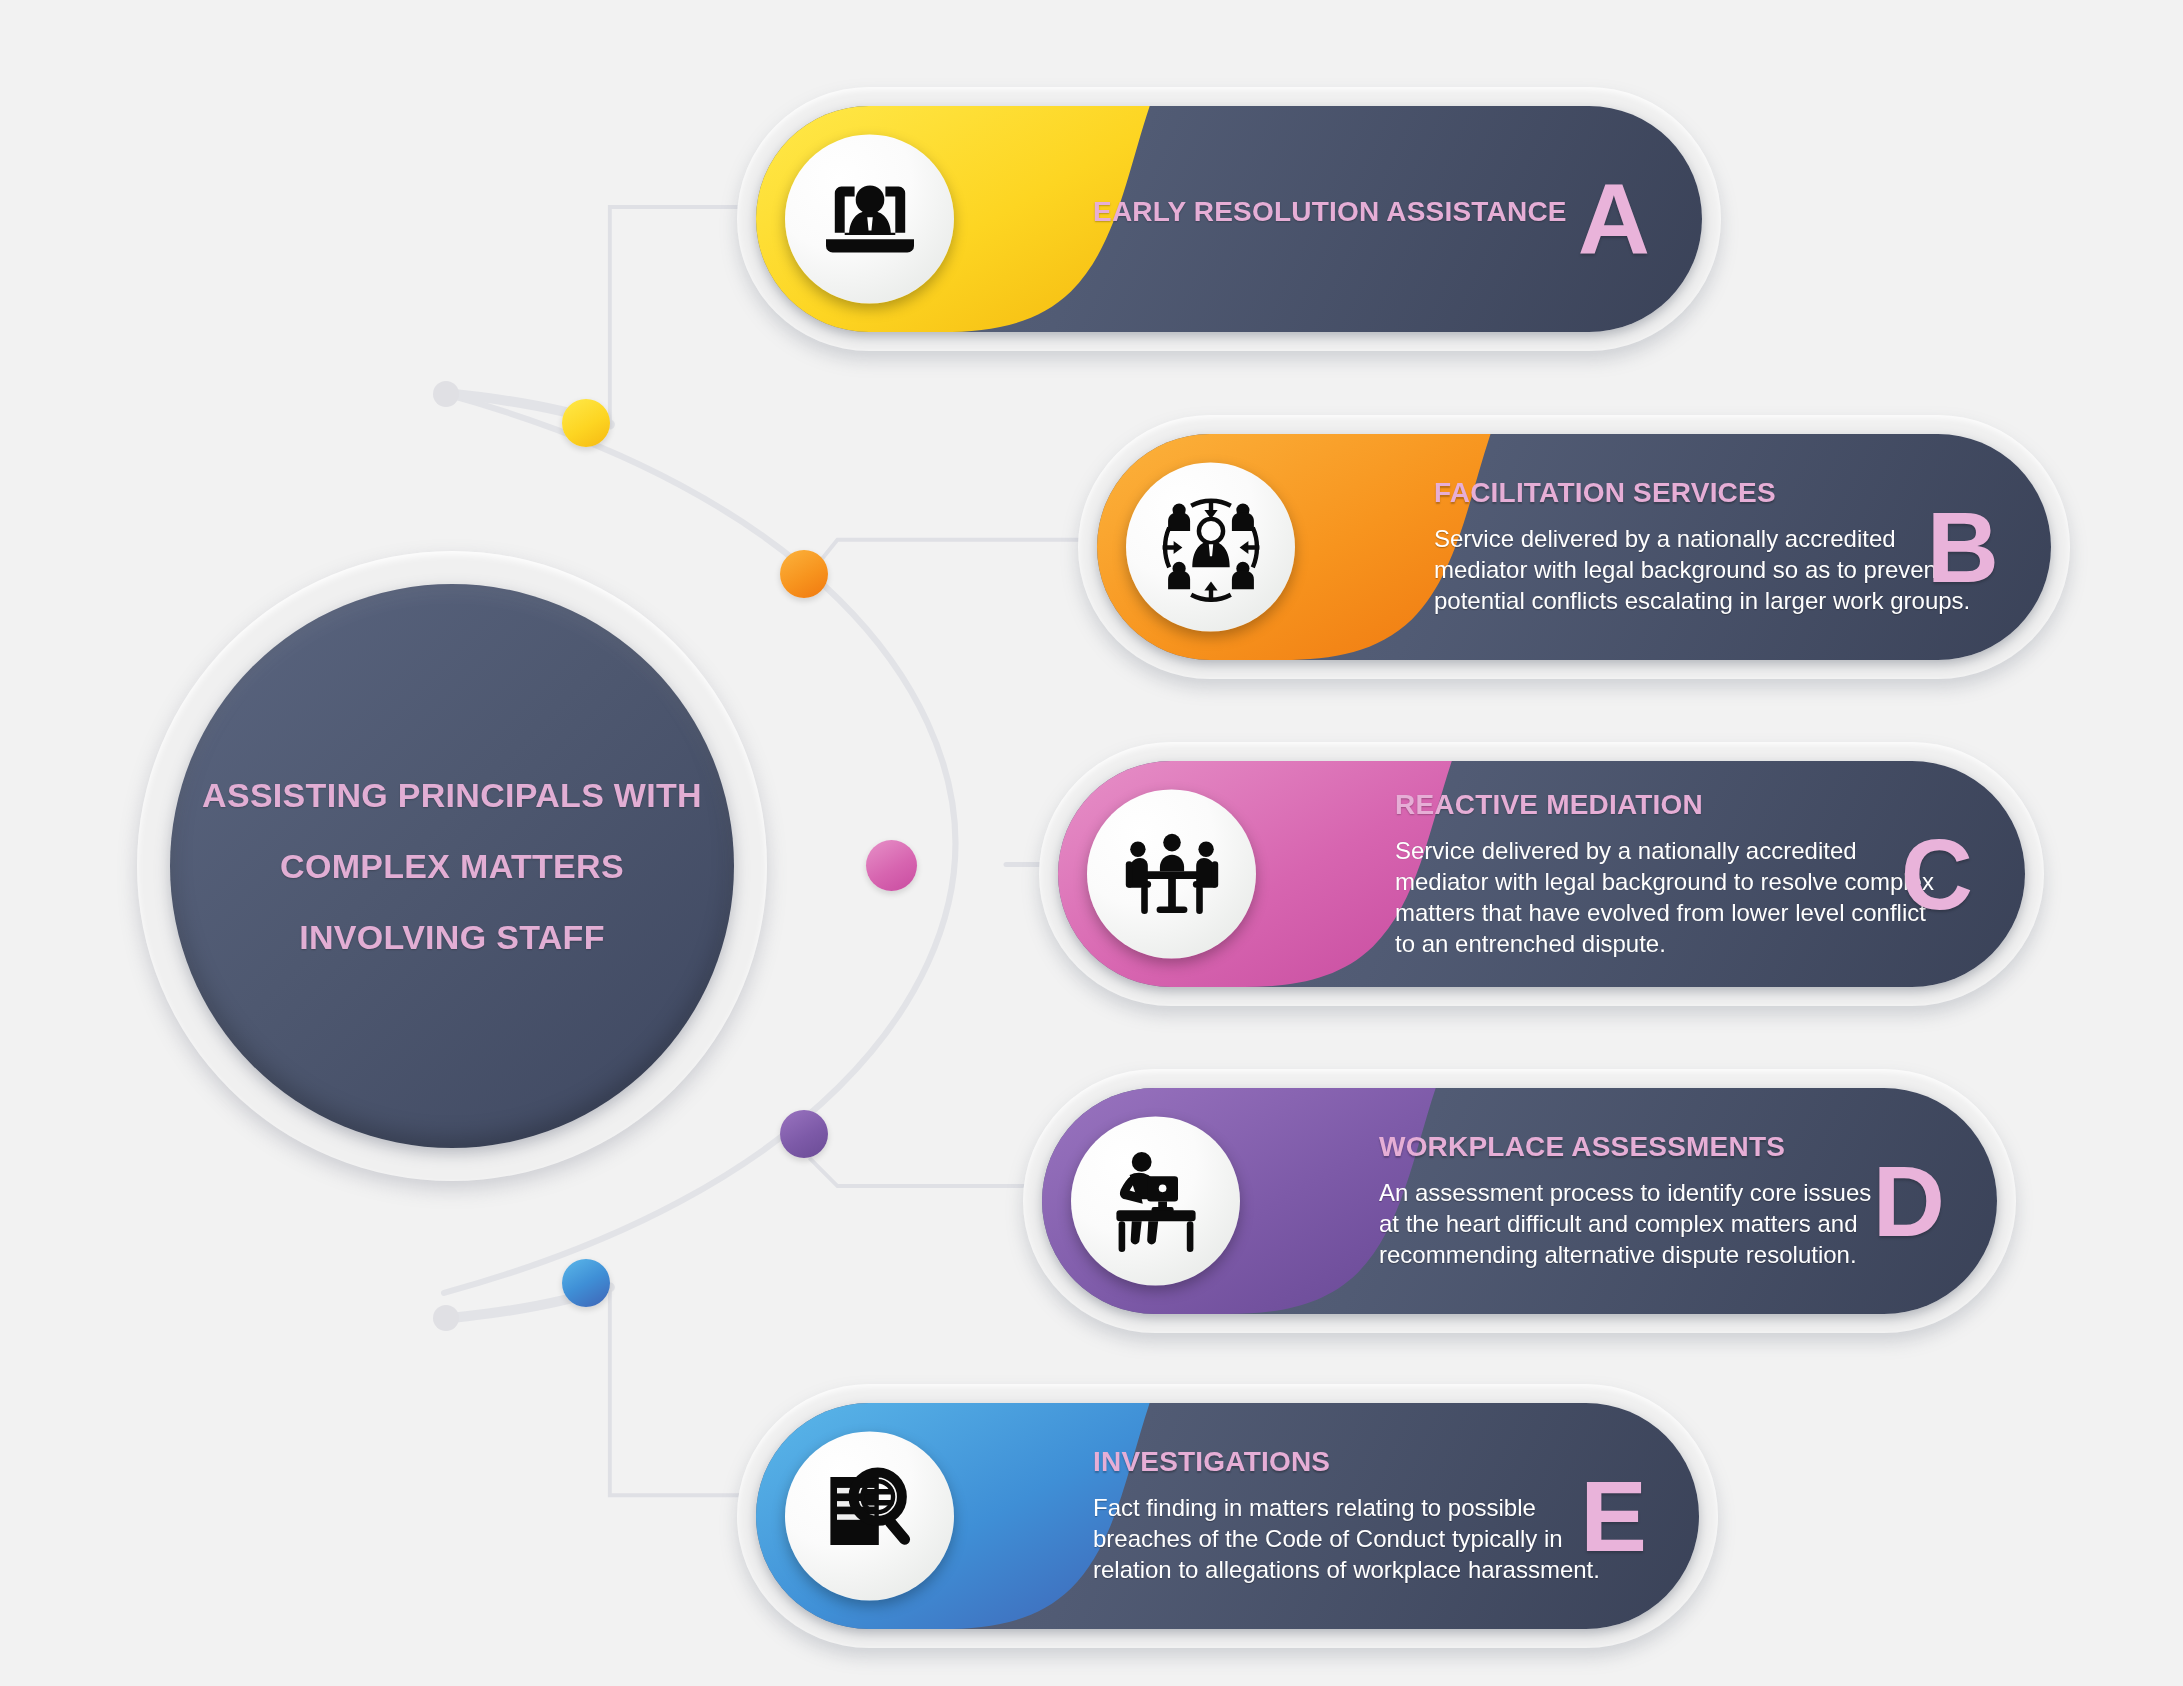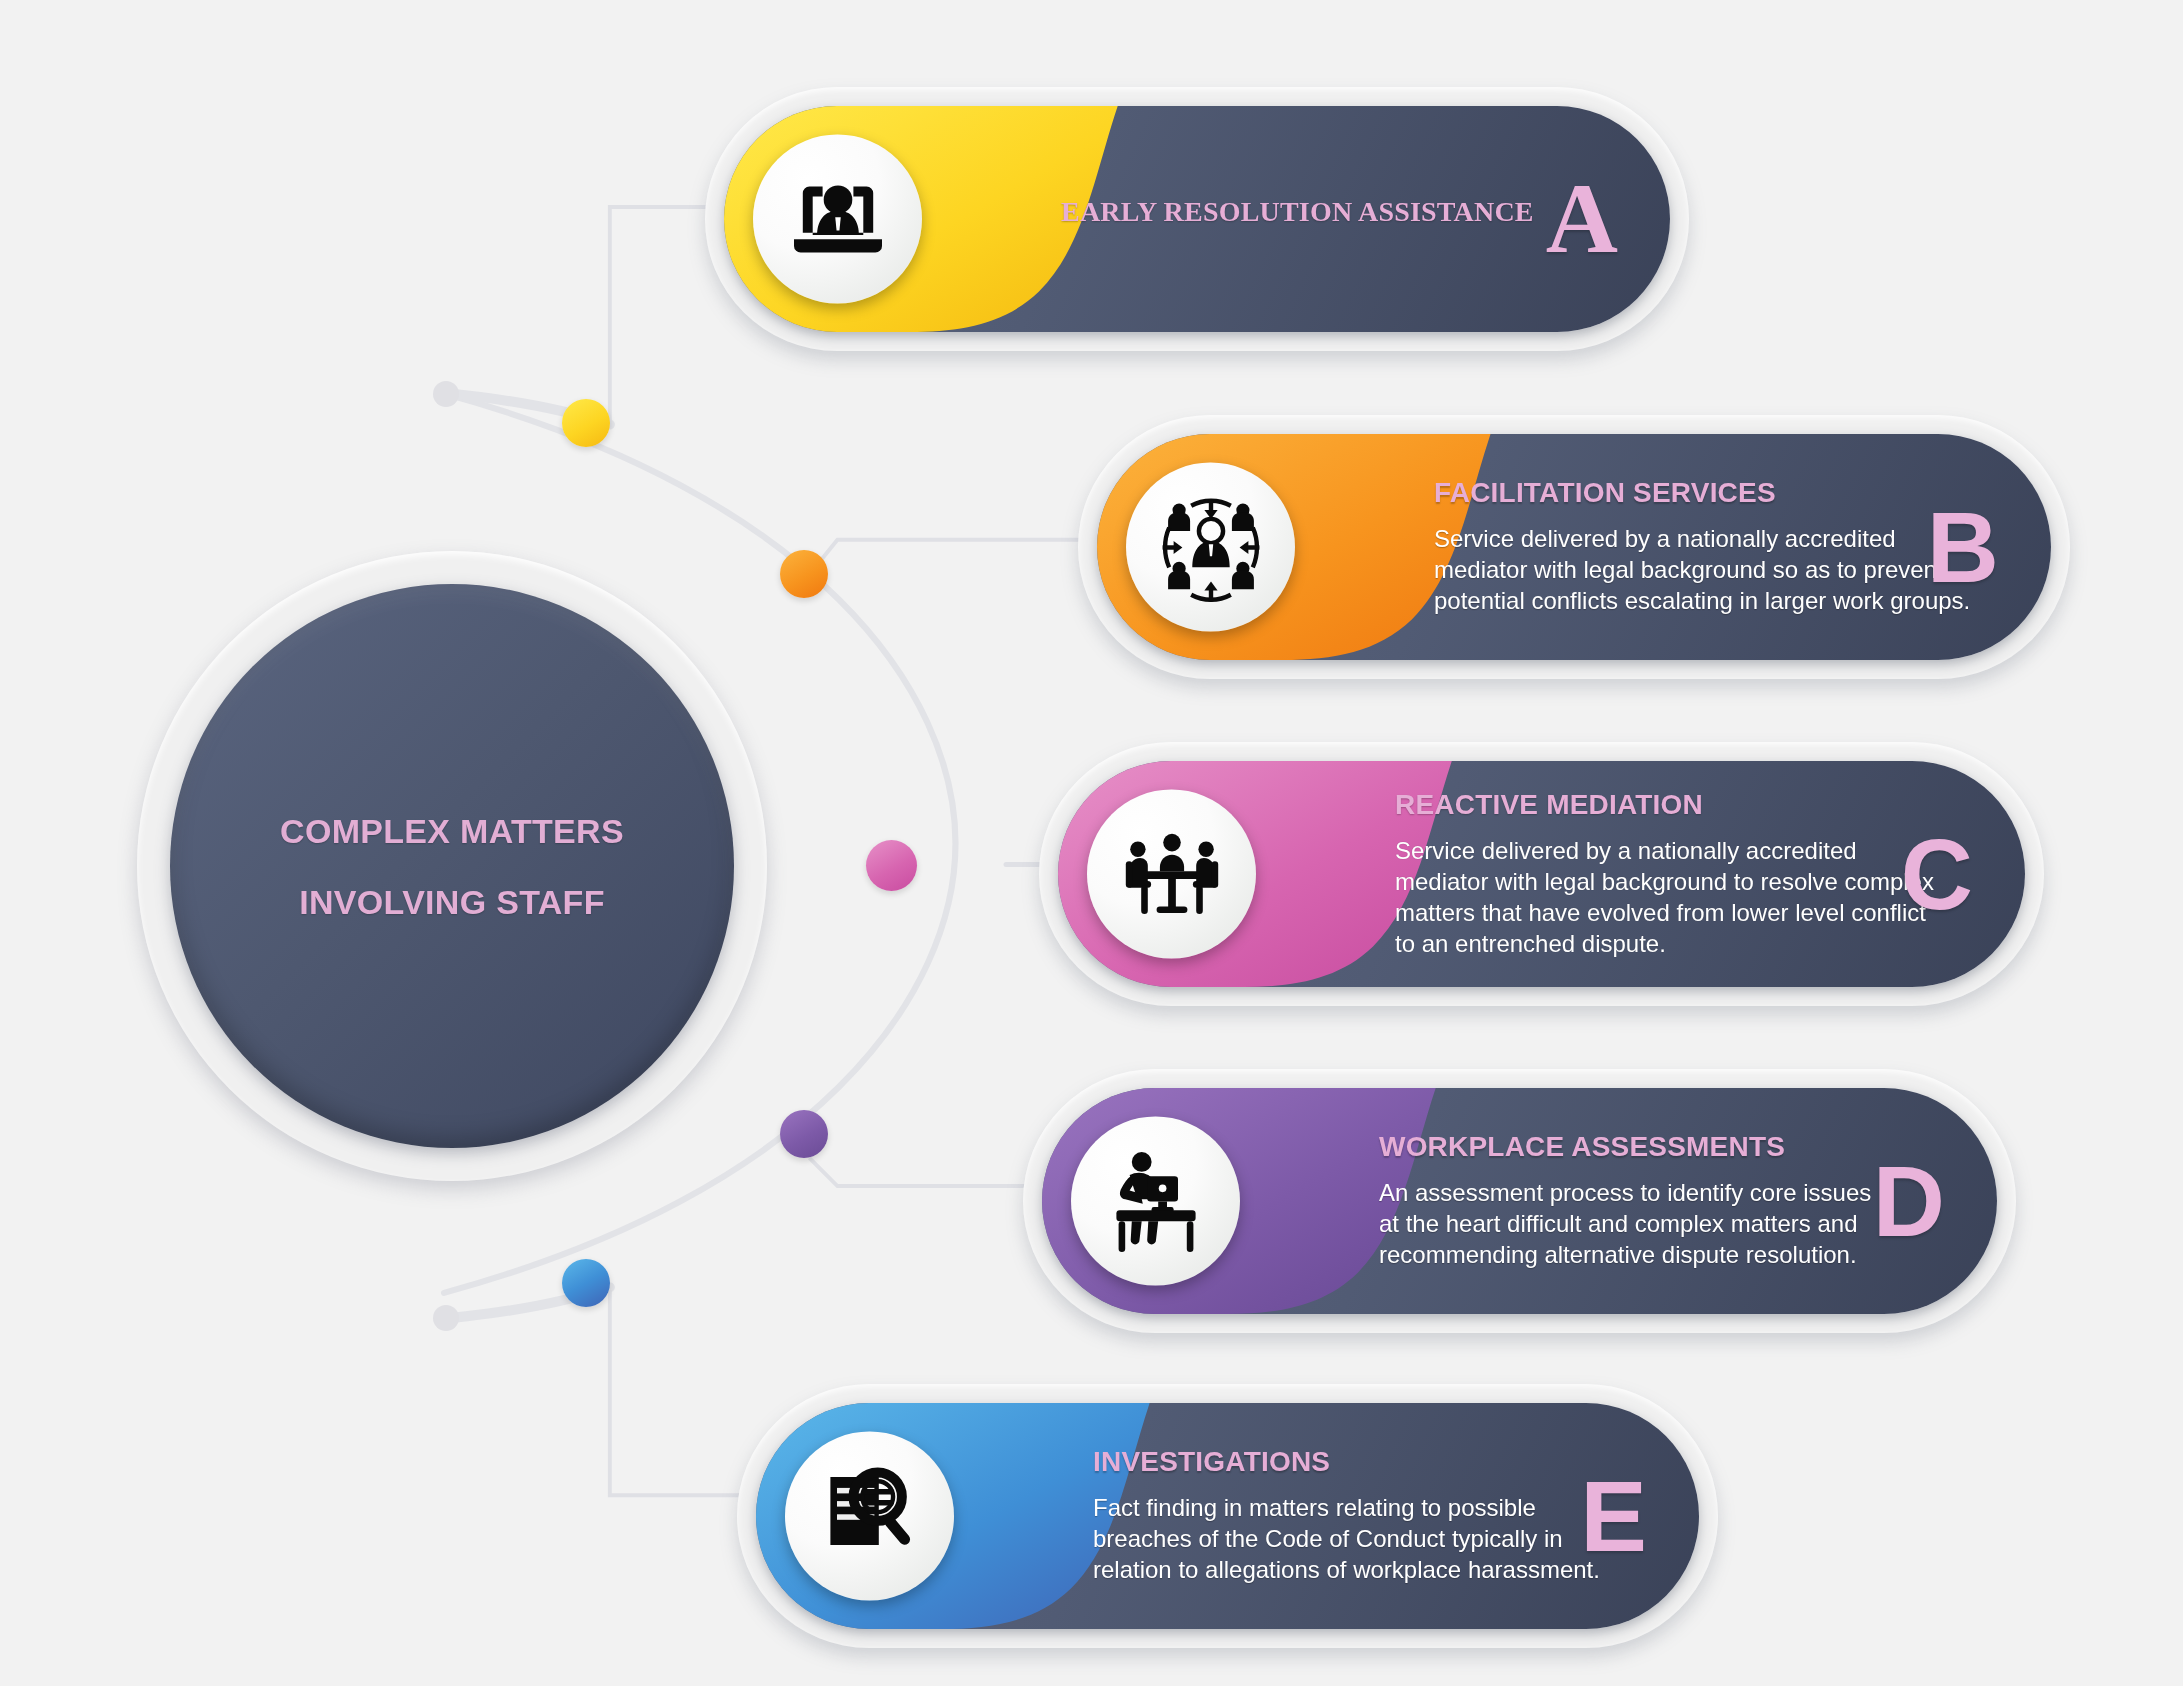--- a/index.html
+++ b/index.html
@@ -87,21 +87,21 @@
     text-shadow:0 0.6px 1.1px rgba(0,0,0,.28);
     white-space:pre-line;
   }
   .letter{
     position:absolute;z-index:4;right:52px;top:50%;transform:translateY(-50%);
     color:#e9b3da;font-size:100px;font-weight:bold;line-height:.8;
     text-shadow:0 1.7px 2.8px rgba(0,0,0,.22);
   }
 
   
-  #card-a{left:705px;top:87px;width:984px;font-family:Liberation Serif, serif;}
+  #card-a{left:737px;top:87px;width:984px;}
   #card-b{left:1078px;top:415px;width:992px;}
   #card-c{left:1039px;top:742px;width:1005px;}
   #card-d{left:1023px;top:1069px;width:993px;}
   #card-e{left:737px;top:1384px;width:981px;}
 
   #card-a .txt{width:787px;}
   #card-e .txt{width:787px;}
 </style>
 </head>
 <body>
@@ -122,20 +122,21 @@
 
     <path d="M 1790 1538 L 2270 1538" fill="none" stroke="#dfe0e5" stroke-width="9" stroke-linecap="round"></path>
 
     <path d="M 1440 2060 L 1490 2110 L 1980 2110" fill="none" stroke="#dfe0e5" stroke-width="7"></path>
 
     <path d="M 1085 2295 L 1085 2660 L 1465 2660" fill="none" stroke="#dfe0e5" stroke-width="7"></path>
   </svg>
 
   <div class="hub">
     <div class="hub-inner">
+      <div class="hub-line">ASSISTING PRINCIPALS WITH</div>
       <div class="hub-line">COMPLEX MATTERS</div>
       <div class="hub-line">INVOLVING STAFF</div>
     </div>
   </div>
 
   <div class="node small" style="left:433px;top:381px;"></div>
   <div class="node small" style="left:433px;top:1305px;"></div>
 
   <div class="node big" style="left:562px;top:399px;background:linear-gradient(150deg,#ffe94a 0%,#fdd522 55%,#f5b812 100%);"></div>
   <div class="node big" style="left:780px;top:550px;background:linear-gradient(150deg,#fcb33d 0%,#f7941e 55%,#f0780f 100%);"></div>

